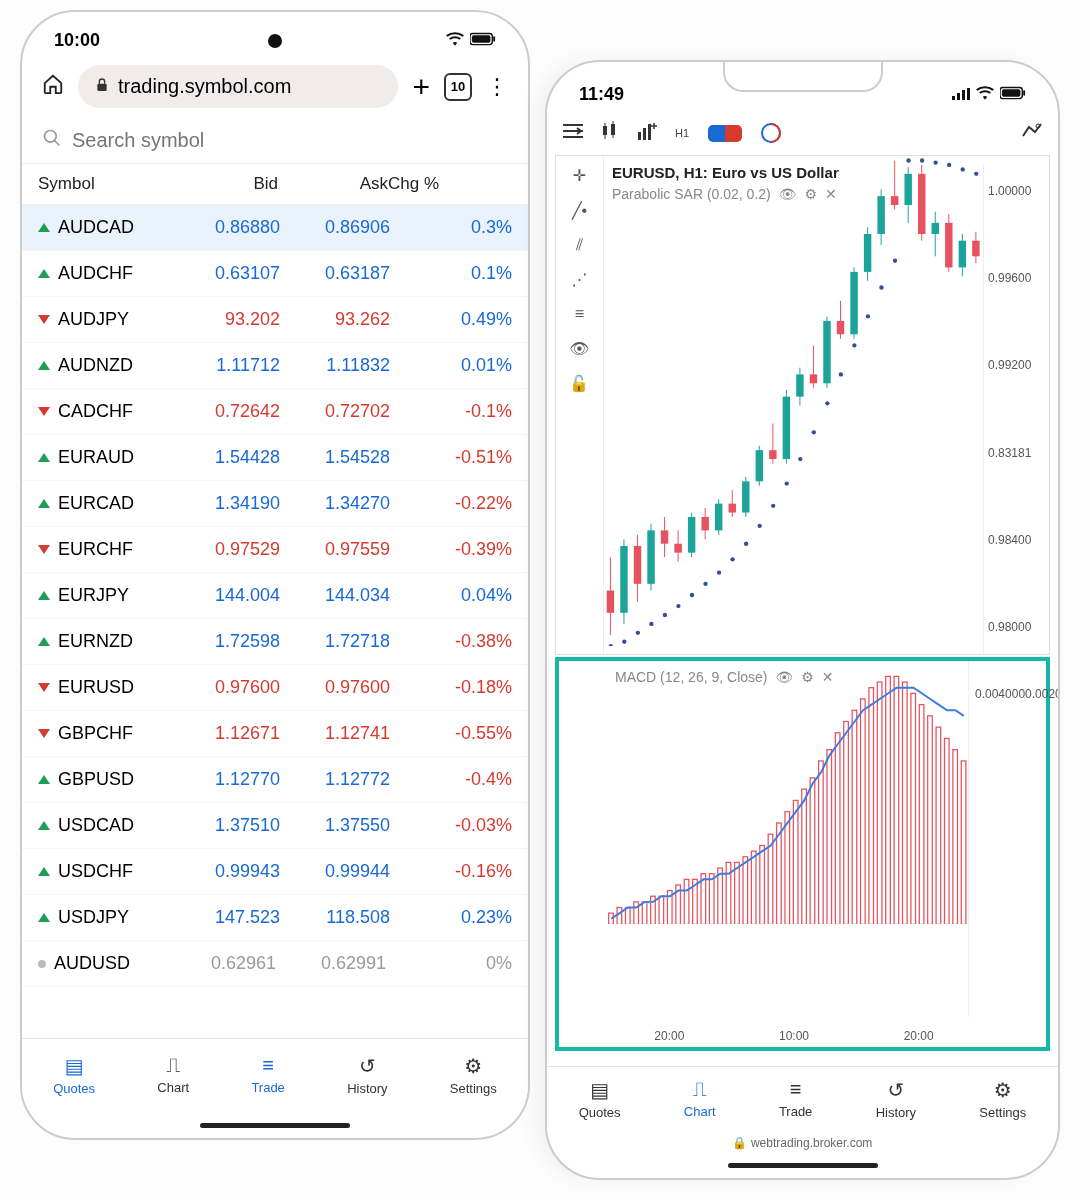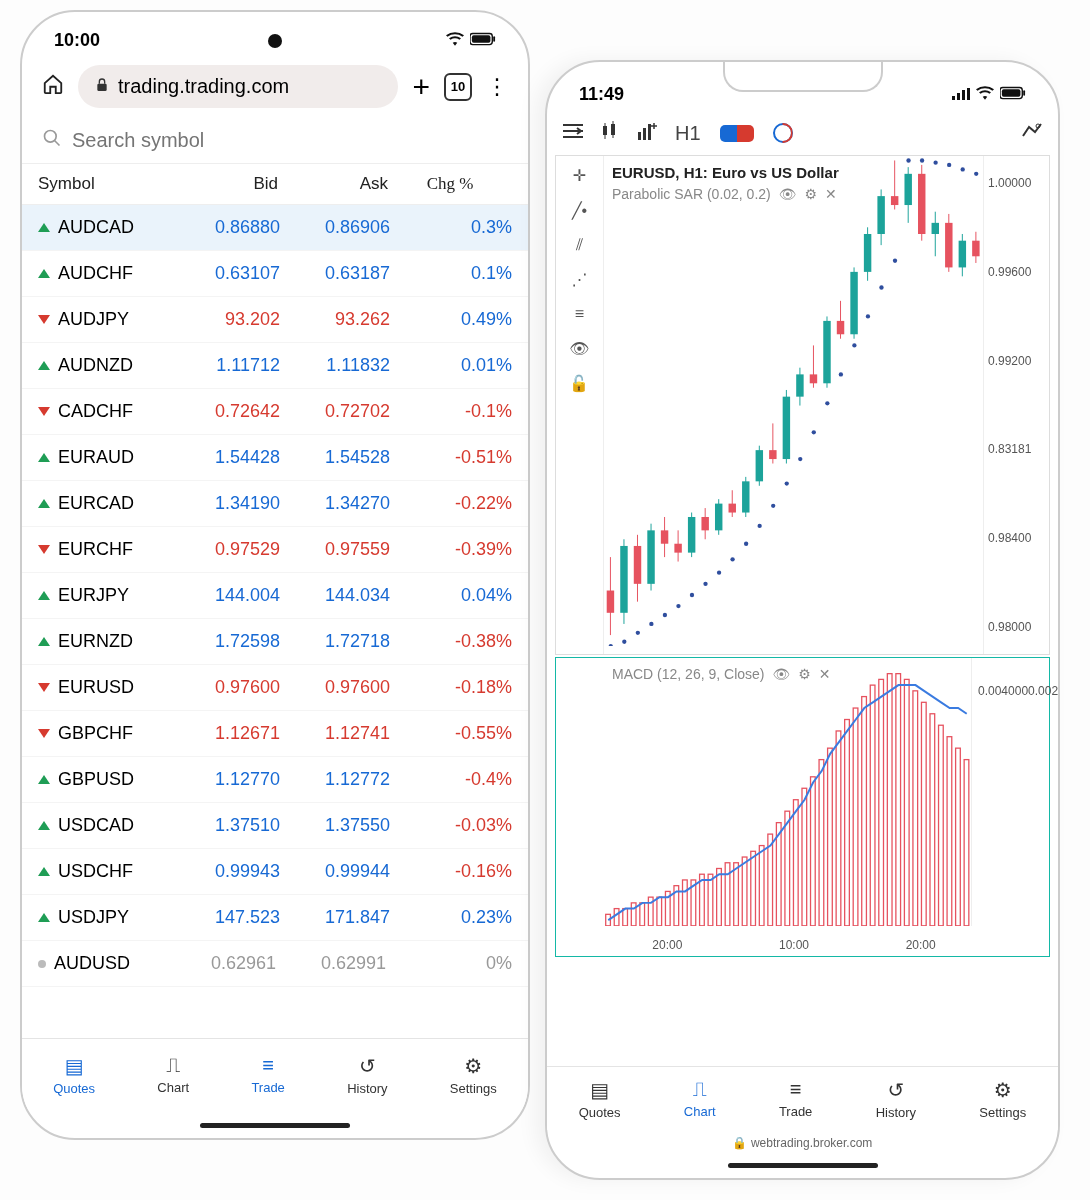--- a/index.html
+++ b/index.html
@@ -20,21 +20,21 @@
   .urlbar .ub-icon { font-size:22px; }
 
   .tabcount { border:2px solid #333; border-radius:6px; width:28px; height:28px; display:flex; align-items:center; justify-content:center; font-size:13px; font-weight:600;}
 
   .searchbar { display:flex; align-items:center; gap:10px; padding:10px 20px; color:#888; font-size:20px; border-bottom:1px solid #eee;}
   .searchbar input { border:none; outline:none; font-size:20px; flex:1; background:transparent; color:#333;}
 
   .thead { display:flex; padding:10px 16px; font-size:17px; color:#222; border-bottom:1px solid #eee;}
   .thead .c1 { flex: 0 0 130px; }
   .thead .c2, .thead .c3 { flex: 0 0 110px; text-align:right;}
-  .thead .c4 { flex: 1; text-align:center;font-family:Liberation Serif, serif; }
+  .thead .c4 { flex: 1; text-align:left; }
 
   .rows { }
   .row { display:flex; align-items:center; padding:12px 16px; border-bottom:1px solid #f4f4f4; font-size:18px;}
   .row.hl { background:#eaf3fb;}
   .row .tri { width:0;height:0; border-left:6px solid transparent; border-right:6px solid transparent; margin-right:8px;}
   .row .tri.up { border-bottom:9px solid #1f9d55;}
   .row .tri.down { border-top:9px solid #d63a2f;}
   .row .tri.flat { width:8px; height:8px; border:none; border-radius:50%; background:#bbb; margin-right:8px;}
   .row .sym { flex:0 0 112px; font-weight:500;}
   .row .bid, .row .ask { flex:0 0 110px; text-align:right;}
@@ -44,36 +44,36 @@
   .grey { color:#999;}
 
   .bottomnav { position:absolute; bottom:28px; left:0; right:0; height:72px; border-top:1px solid #e4e4e4; background:#fff; display:flex; justify-content:space-around; align-items:center;}
   .bottomnav .tab { display:flex; flex-direction:column; align-items:center; font-size:13px; gap:3px; color:#333;}
   .bottomnav .tab.active { color:#1769d4;}
   .bottomnav .ticon { font-size:20px;}
   .homebar { position:absolute; bottom:10px; left:50%; transform:translateX(-50%); width:150px; height:5px; border-radius:3px; background:#222;}
 
   
   .r-toolbar { display:flex; align-items:center; gap:18px; padding:10px 16px 4px 16px; color:#333;}
-  .r-toolbar .h1 { font-size:20px; color:#444; }
+  .r-toolbar .h1 { font-size:11px; color:#444; }
   .r-link { display:inline-flex; border:1px solid transparent; border-radius:6px; overflow:hidden;}
   .r-link span { width:17px; height:17px; display:inline-block;}
   .r-link .lb { background:#1769d4;}
   .r-link .lr { background:#d63a2f;}
   .r-circ { width:20px; height:20px; border-radius:50%; border:2px solid #1769d4; position:relative;}
   .r-circ::after{content:''; position:absolute; inset:-2px; border-radius:50%; border:2px solid #d63a2f; clip-path: inset(0 0 0 50%);}
 
   .chart-wrap { position:relative; height:500px; margin:6px 8px 2px 8px; border:1px solid #ddd;}
   .chart-header { position:absolute; top:8px; left:56px; font-size:15px; font-weight:600; color:#222; z-index:4;}
   .chart-sub { position:absolute; top:30px; left:56px; font-size:14px; color:#888; z-index:4; display:flex; align-items:center; gap:8px;}
   .side-tools { position:absolute; left:0; top:0; bottom:0; width:48px; background:#fff; border-right:1px solid #eee; display:flex; flex-direction:column; align-items:center; gap:16px; padding-top:10px; color:#555;}
-  .yaxis { position:absolute; right:0; top:0; bottom:0; width:66px; border-left:1px solid #eee; display:flex; flex-direction:column; justify-content:space-between; padding:20px 4px 20px 4px; font-size:12px; color:#555; text-align:left;}
+  .yaxis { position:absolute; right:0; top:8px; bottom:0; width:66px; border-left:1px solid #eee; display:flex; flex-direction:column; justify-content:space-between; padding:20px 4px 20px 4px; font-size:12px; color:#555; text-align:left;}
   .plot-area { position:absolute; left:48px; right:66px; top:0; bottom:0;}
 
-  .macd-wrap { position:relative; height:300px; margin:0 8px 6px 8px; border:1px solid #14b8a6;}
+  .macd-wrap { position:relative; height:394px; margin:0 8px 6px 8px; border:4px solid #14b8a6;}
   .macd-header { position:absolute; top:8px; left:56px; font-size:14px; color:#888; display:flex; align-items:center; gap:8px; z-index:4;}
   .macd-plot { position:absolute; left:48px; right:78px; top:0; bottom:30px;}
   .macd-yaxis { position:absolute; right:0; top:0; bottom:30px; width:78px; border-left:1px solid #eee; display:flex; flex-direction:row; justify-content:space-between; padding:26px 6px 4px 6px; font-size:12px; color:#555;}
   .macd-xaxis { position:absolute; left:48px; right:65px; bottom:4px; display:flex; justify-content:space-around; font-size:12px; color:#555;}
 
   .addrbar { text-align:center; font-size:12px; color:#666; padding-top:6px;}
   .i-btn { cursor:pointer; }
 </style>
 </head>
 <body>
@@ -104,21 +104,21 @@
           <path d="M3 11l9-8 9 8v10a1 1 0 01-1 1h-5v-7h-6v7H4a1 1 0 01-1-1V11z" fill="none" stroke="#222" stroke-width="2"></path>
         </svg>
     </span>
     <div class="url-pill i-btn">
       <span>
         <svg width="16" height="16" viewBox="0 0 24 24">
             <rect x="5" y="10" width="14" height="11" rx="2" fill="#333"></rect>
             <path d="M8 10V7a4 4 0 018 0v3" fill="none" stroke="#333" stroke-width="2"></path>
           </svg>
       </span>
-      <span>trading.trading.com</span>
+      <span>trading.symbol.com</span>
     </div>
     <span class="ub-icon i-btn" style="font-weight:300;font-size:30px;">+</span>
     <span class="tabcount i-btn">
         <span>10</span>
       </span>
     <span class="ub-icon i-btn">⋮</span>
   </div>
 
   <div class="searchbar">
     <span>
@@ -240,21 +240,21 @@
         <span class="tri up"></span>
         <span class="sym">USDCHF</span>
         <span class="bid blue">0.99943</span>
         <span class="ask blue">0.99944</span>
         <span class="chg red">-0.16%</span>
       </div>
       <div class="row">
         <span class="tri up"></span>
         <span class="sym">USDJPY</span>
         <span class="bid blue">147.523</span>
-        <span class="ask blue">171.847</span>
+        <span class="ask blue">118.508</span>
         <span class="chg blue">0.23%</span>
       </div>
       <div class="row">
         <span class="tri flat"></span>
         <span class="sym">AUDUSD</span>
         <span class="bid grey">0.62961</span>
         <span class="ask grey">0.62991</span>
         <span class="chg grey">0%</span>
       </div>
     </div>

